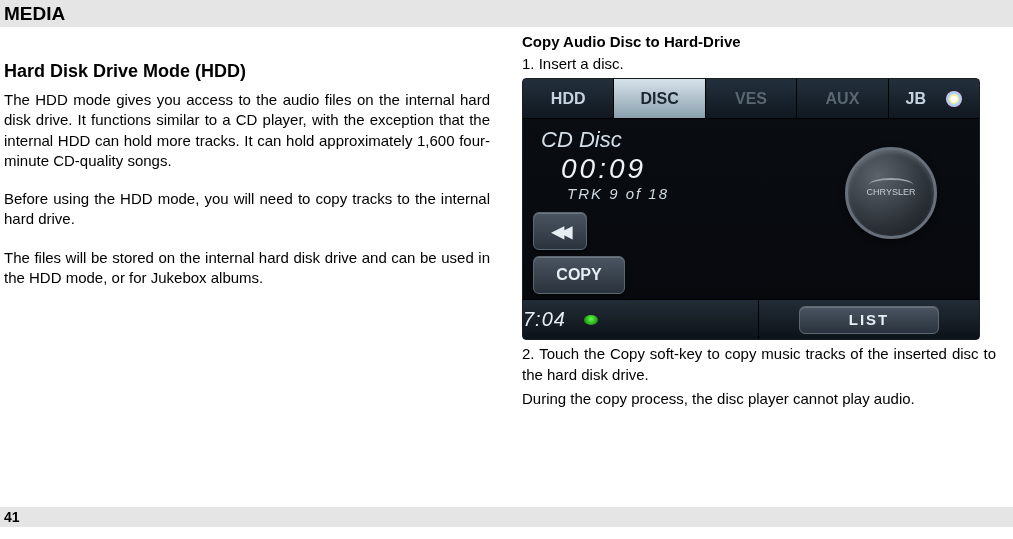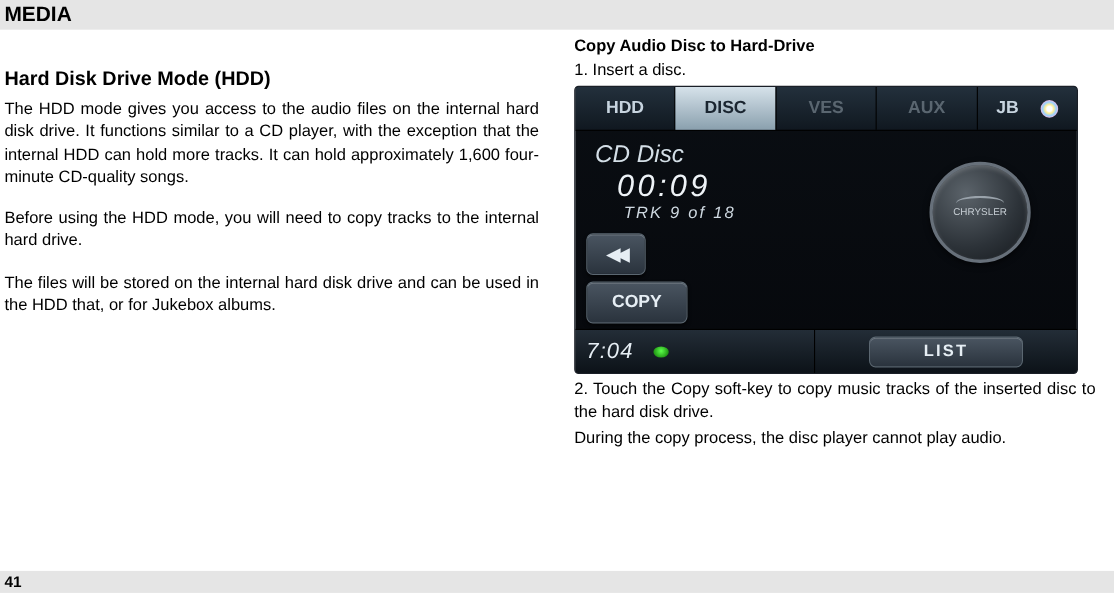--- a/index.html
+++ b/index.html
@@ -8,21 +8,21 @@
   .header-title { font-size: 19px; font-weight: bold; color: #000; }
   .content { display: flex; padding: 0; }
   .col-left { width: 510px; padding: 6px 20px 0 4px; margin-top: 28px; }
   .col-right { width: 490px; padding: 6px 4px 0 12px; }
   .section-heading { font-size: 18px; font-weight: bold; margin-bottom: 8px; }
   .sub-heading { font-size: 15px; font-weight: bold; margin-bottom: 4px; }
   .para { font-size: 15px; line-height: 1.35; margin-bottom: 18px; text-align: justify; }
   .step { font-size: 15px; line-height: 1.35; margin-bottom: 4px; }
   .caption { font-size: 15px; line-height: 1.35; text-align: justify; margin-top: 4px; margin-bottom: 4px; }
   .note { font-size: 15px; line-height: 1.35; text-align: justify; }
-  .page-num { position: absolute; bottom: 0; left: 0; width: 100%; background: #e5e5e5; font-size: 14px; font-weight: bold; padding: 2px 4px; }
+  .page-num { position: absolute; bottom: 12px; left: 0; width: 100%; background: #e5e5e5; font-size: 14px; font-weight: bold; padding: 2px 4px; }
   
   .nav-unit { width: 458px; height: 262px; background: linear-gradient(#0a0e13,#06080c); border-radius: 4px; overflow: hidden; border: 1px solid #1a1f27; position: relative; font-family: Arial, sans-serif; }
   .tabs { display: flex; background: linear-gradient(#23303c,#101820); height: 40px; border-bottom: 1px solid #000; }
   .tab { flex: 1; display: flex; align-items: center; justify-content: center; font-size: 16px; font-weight: bold; color: #5a6670; border-right: 1px solid #000; position: relative; }
   .tab:last-child { border-right: none; }
   .tab.hdd { color: #c7d4df; }
   .tab.disc { background: linear-gradient(#d6e2ea,#8aa0ae); color: #1a2530; }
   .tab.jb { color: #c7d4df; display: flex; gap: 20px; align-items: center; }
   .cd-icon { width: 16px; height: 16px; border-radius: 50%; background: radial-gradient(circle, #fff 20%, #ffef99 35%, #99d0ff 55%, #ffb3d9 75%, #bde0a7 95%); }
   .main-display { display: flex; height: 182px; }
@@ -33,41 +33,41 @@
   .btn-row { display: flex; gap: 6px; margin-top: 10px; flex-direction: column; }
   .nbtn { height: 38px; background: linear-gradient(#4a5561,#2a333d); border: 1px solid #5b6771; border-radius: 6px; display: flex; align-items: center; justify-content: center; color: #e6eef4; font-size: 16px; font-weight: bold; box-shadow: inset 0 1px 0 rgba(255,255,255,0.2), 0 2px 3px rgba(0,0,0,0.5); }
   .nbtn.sm { width: 54px; }
   .nbtn.md { width: 92px; }
   .nbtn.lg { width: 98px; }
   .right-panel { flex: 1; display: flex; align-items: flex-start; justify-content: center; padding-top: 28px; }
   .badge { width: 92px; height: 92px; border-radius: 50%; background: radial-gradient(circle at 35% 30%, #5b636a, #2c3238 60%, #14181c); border: 3px solid #67707a; display: flex; align-items: center; justify-content: center; position: relative; box-shadow: 0 2px 6px rgba(0,0,0,0.6), inset 0 2px 4px rgba(255,255,255,0.2); }
   .badge-inner { text-align: center; color: #c5ccd2; font-size: 9px; line-height: 1.1; }
   .wings { position: absolute; width: 44px; height: 14px; border-top: 2px solid #9aa3ab; border-radius: 50% 50% 0 0; top: 28px; }
   .bottom-bar { position: absolute; bottom: 0; left: 0; right: 0; height: 40px; display: flex; background: linear-gradient(#232d37,#0c1218); border-top: 1px solid #000; }
-  .bottom-left { width: 218px; border-right: 1px solid #000; display: flex; align-items: center; gap: 8px; padding-left: 10px; }
+  .bottom-left { width: 236px; border-right: 1px solid #000; display: flex; align-items: center; gap: 8px; }
   .clock { color: #e6eef4; font-size: 20px; font-style: italic; letter-spacing: 1px; }
   .status-dot { display: inline-block; width: 14px; height: 10px; background: radial-gradient(circle at 50% 40%, #5cff4a, #0a6d00); border-radius: 50%; margin-left: 10px; }
   .bottom-center { flex: 1; display: flex; align-items: center; justify-content: center; }
   .list-btn { width: 140px; height: 28px; background: linear-gradient(#4a5561,#2a333d); border: 1px solid #5b6771; border-radius: 6px; color: #e6eef4; display: flex; align-items: center; justify-content: center; font-size: 15px; letter-spacing: 2px; font-weight: bold; box-shadow: inset 0 1px 0 rgba(255,255,255,0.2); }
   .arrow-l::before { content: "◀◀"; letter-spacing: -4px; }
   .arrow-r::before { content: "▶▶"; letter-spacing: -4px; }
 </style>
 </head>
 <body>
 
 <div class="header-bar">
   <div class="header-title">MEDIA</div>
 </div>
 
 <div class="content">
   <div class="col-left">
     <div class="section-heading">Hard Disk Drive Mode (HDD)</div>
     <div class="para">The HDD mode gives you access to the audio files on the internal hard disk drive. It functions similar to a CD player, with the exception that the internal HDD can hold more tracks. It can hold approximately 1,600 four-minute CD-quality songs.</div>
     <div class="para">Before using the HDD mode, you will need to copy tracks to the internal hard drive.</div>
-    <div class="para">The files will be stored on the internal hard disk drive and can be used in the HDD that, or for Jukebox albums.</div>
+    <div class="para">The files will be stored on the internal hard disk drive and can be used in the HDD mode, or for Jukebox albums.</div>
   </div>
 
   <div class="col-right">
     <div class="sub-heading">Copy Audio Disc to Hard-Drive</div>
     <div class="step">1. Insert a disc.</div>
 
     <div class="nav-unit">
       <div class="tabs">
         <div class="tab hdd">HDD</div>
         <div class="tab disc">DISC</div>

